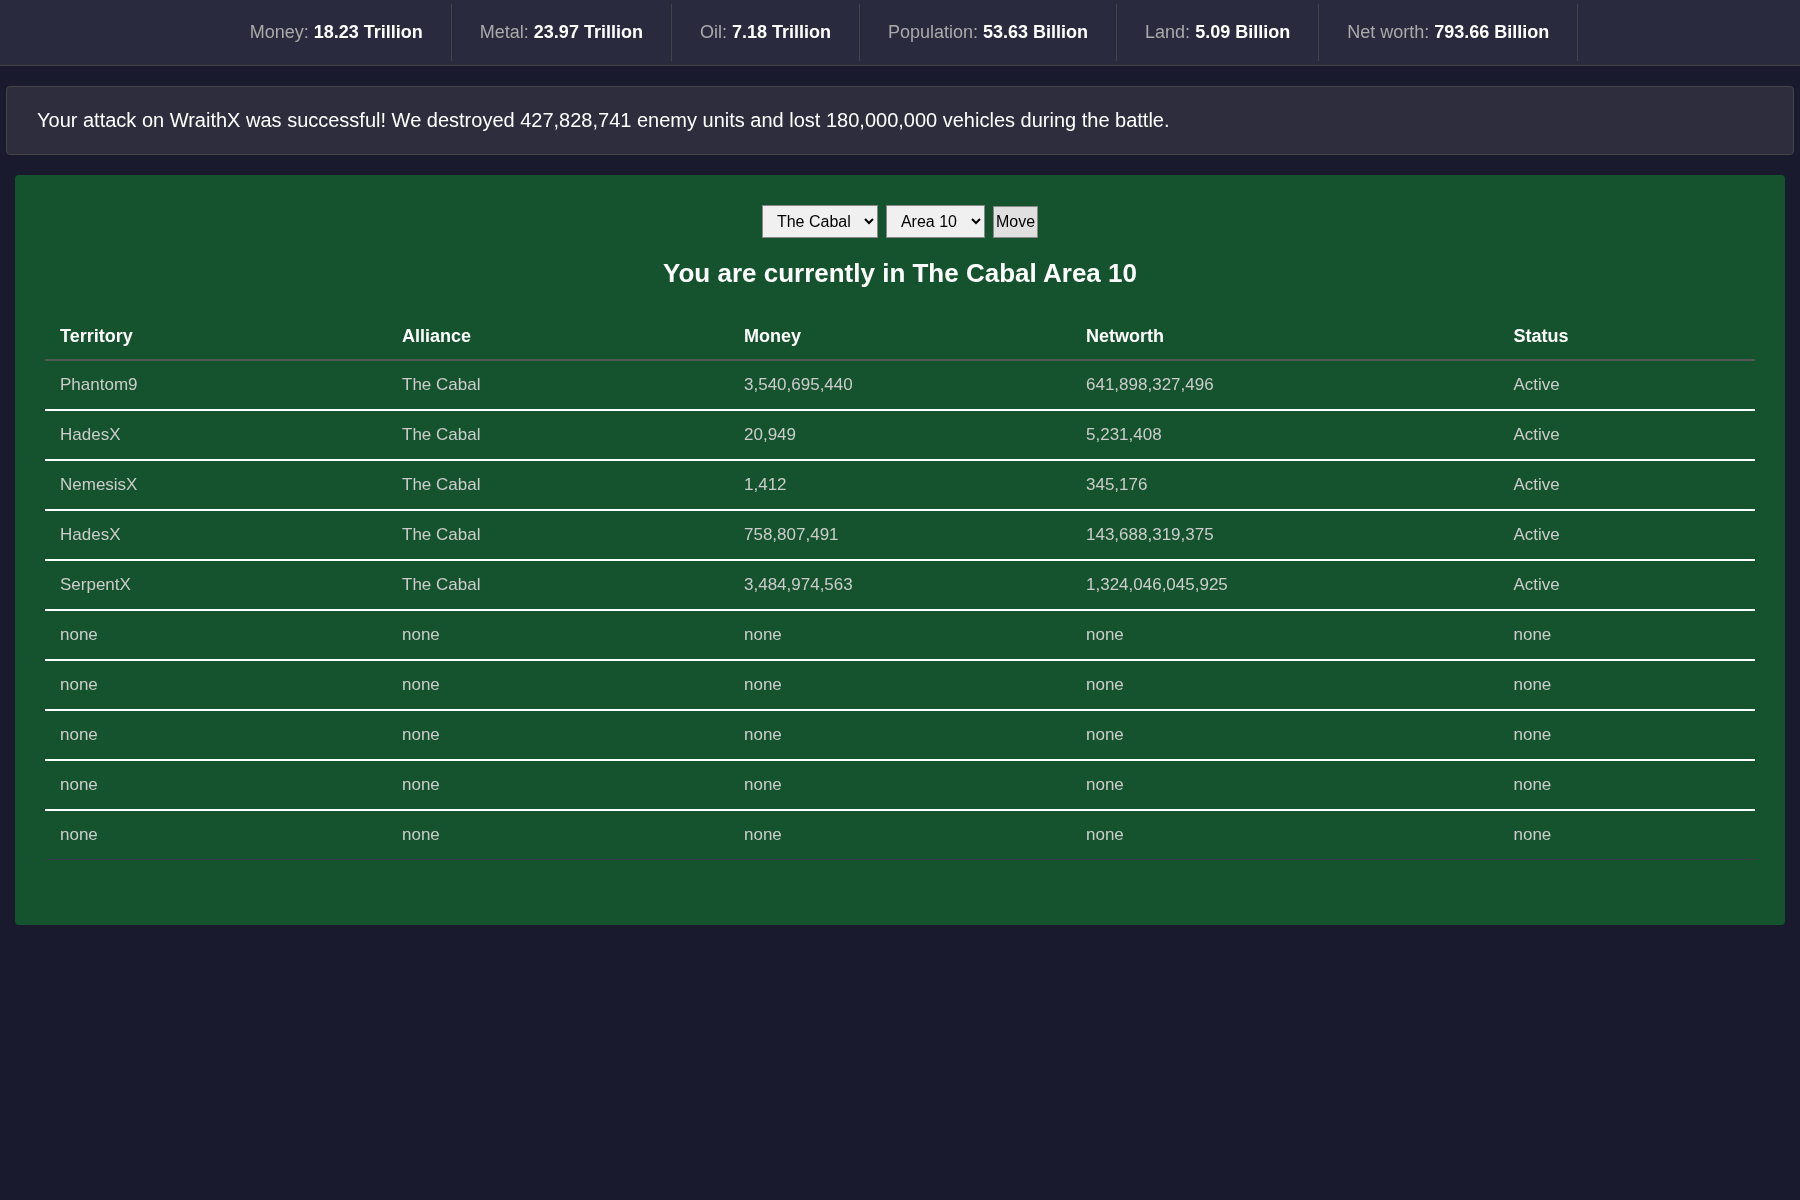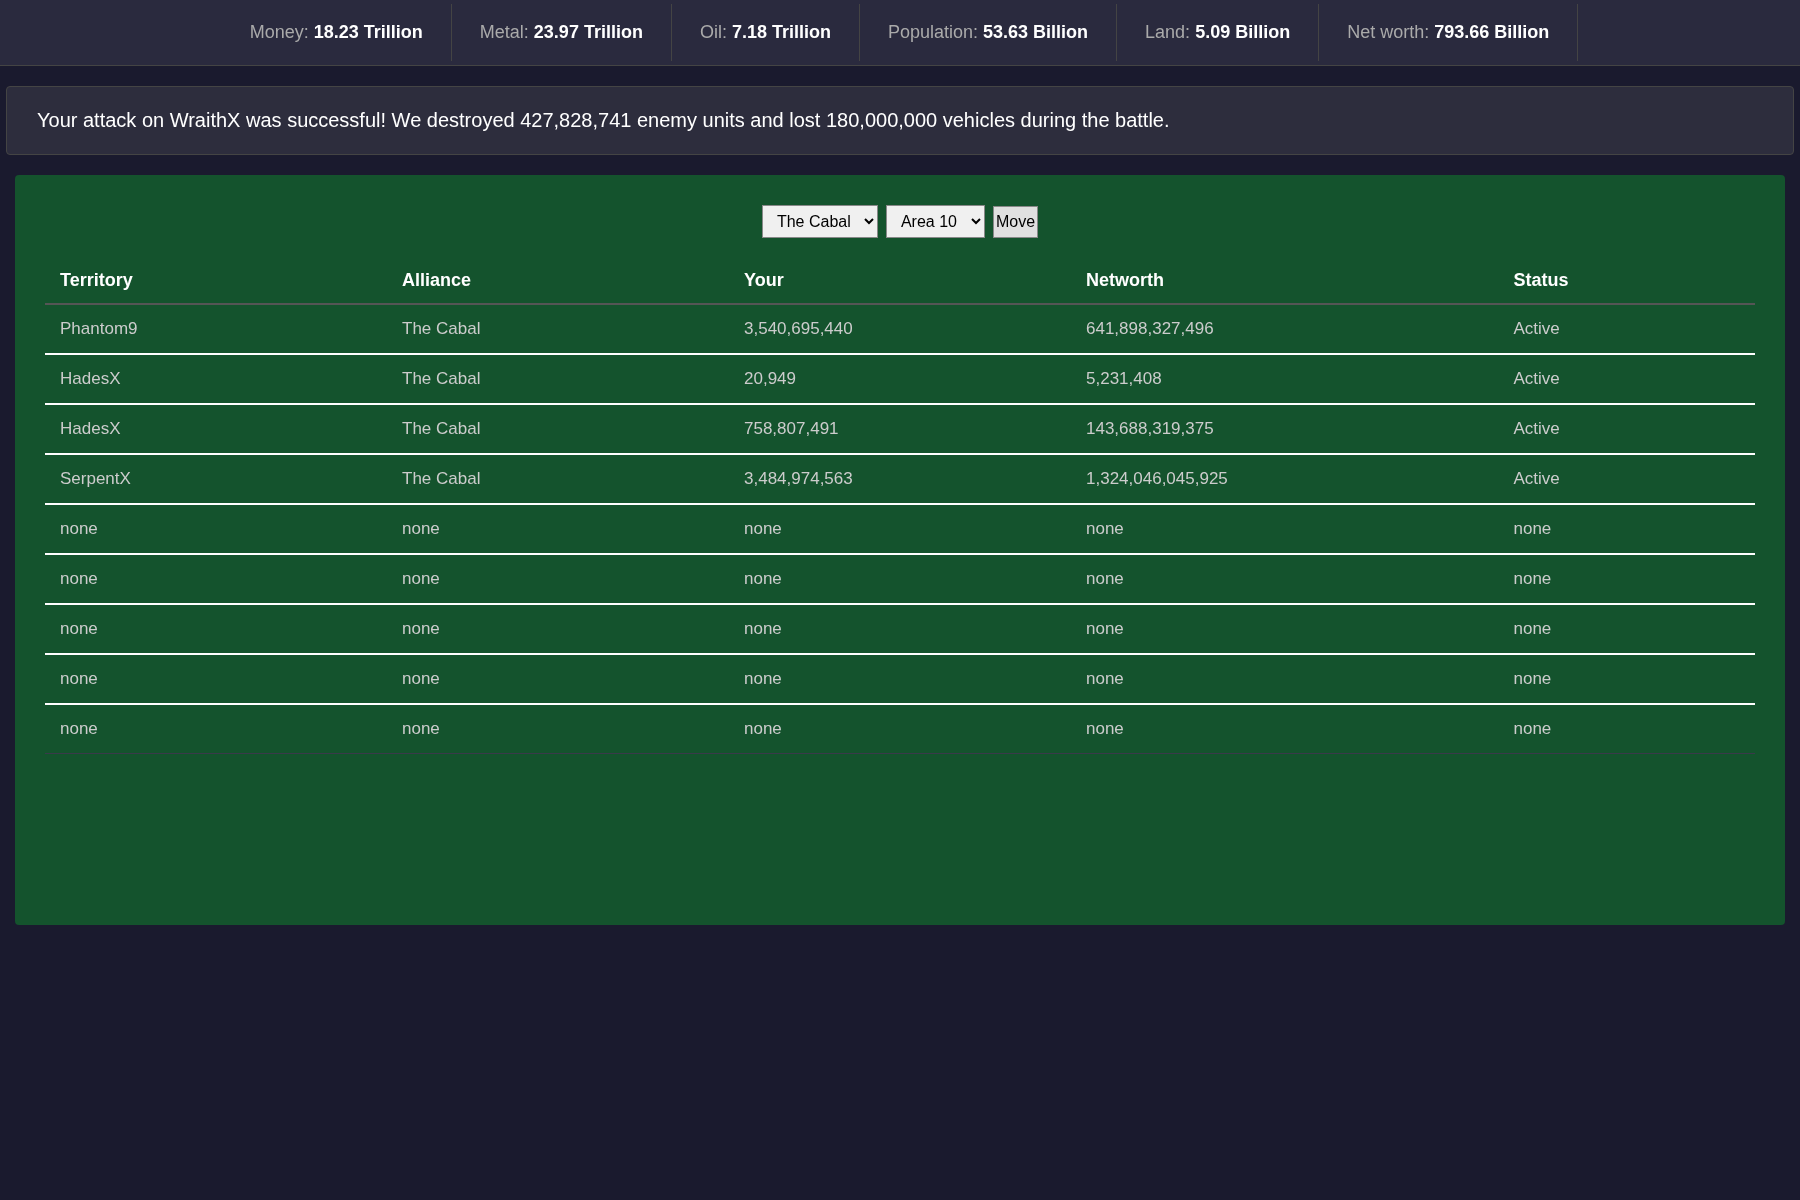--- a/index.html
+++ b/index.html
@@ -182,47 +182,55 @@
       <option>Area 4</option>
       <option>Area 5</option>
       <option>Area 6</option>
       <option>Area 7</option>
       <option>Area 8</option>
       <option>Area 9</option>
     </select>
     <button>Move</button>
   </div>
 
+  <div class="location-title">You are currently in The Cabal Area 10</div>
 
   <table class="territory-table">
     <thead>
       <tr>
         <th class="col-territory">Territory</th>
         <th class="col-alliance">Alliance</th>
-        <th class="col-land">Your</th>
+        <th class="col-land">Money</th>
         <th class="col-networth">Networth</th>
         <th class="col-status">Status</th>
       </tr>
     </thead>
     <tbody id="table-body">
     <tr>
           <td>Phantom9</td>
           <td>The Cabal</td>
           <td>3,540,695,440</td>
           <td>641,898,327,496</td>
           <td>Active</td>
         </tr>
         <tr>
           <td>HadesX</td>
           <td>The Cabal</td>
           <td>20,949</td>
           <td>5,231,408</td>
           <td>Active</td>
         </tr>
         <tr>
+          <td>NemesisX</td>
+          <td>The Cabal</td>
+          <td>1,412</td>
+          <td>345,176</td>
+          <td>Active</td>
+        </tr>
+        <tr>
           <td>HadesX</td>
           <td>The Cabal</td>
           <td>758,807,491</td>
           <td>143,688,319,375</td>
           <td>Active</td>
         </tr>
         <tr>
           <td>SerpentX</td>
           <td>The Cabal</td>
           <td>3,484,974,563</td>

